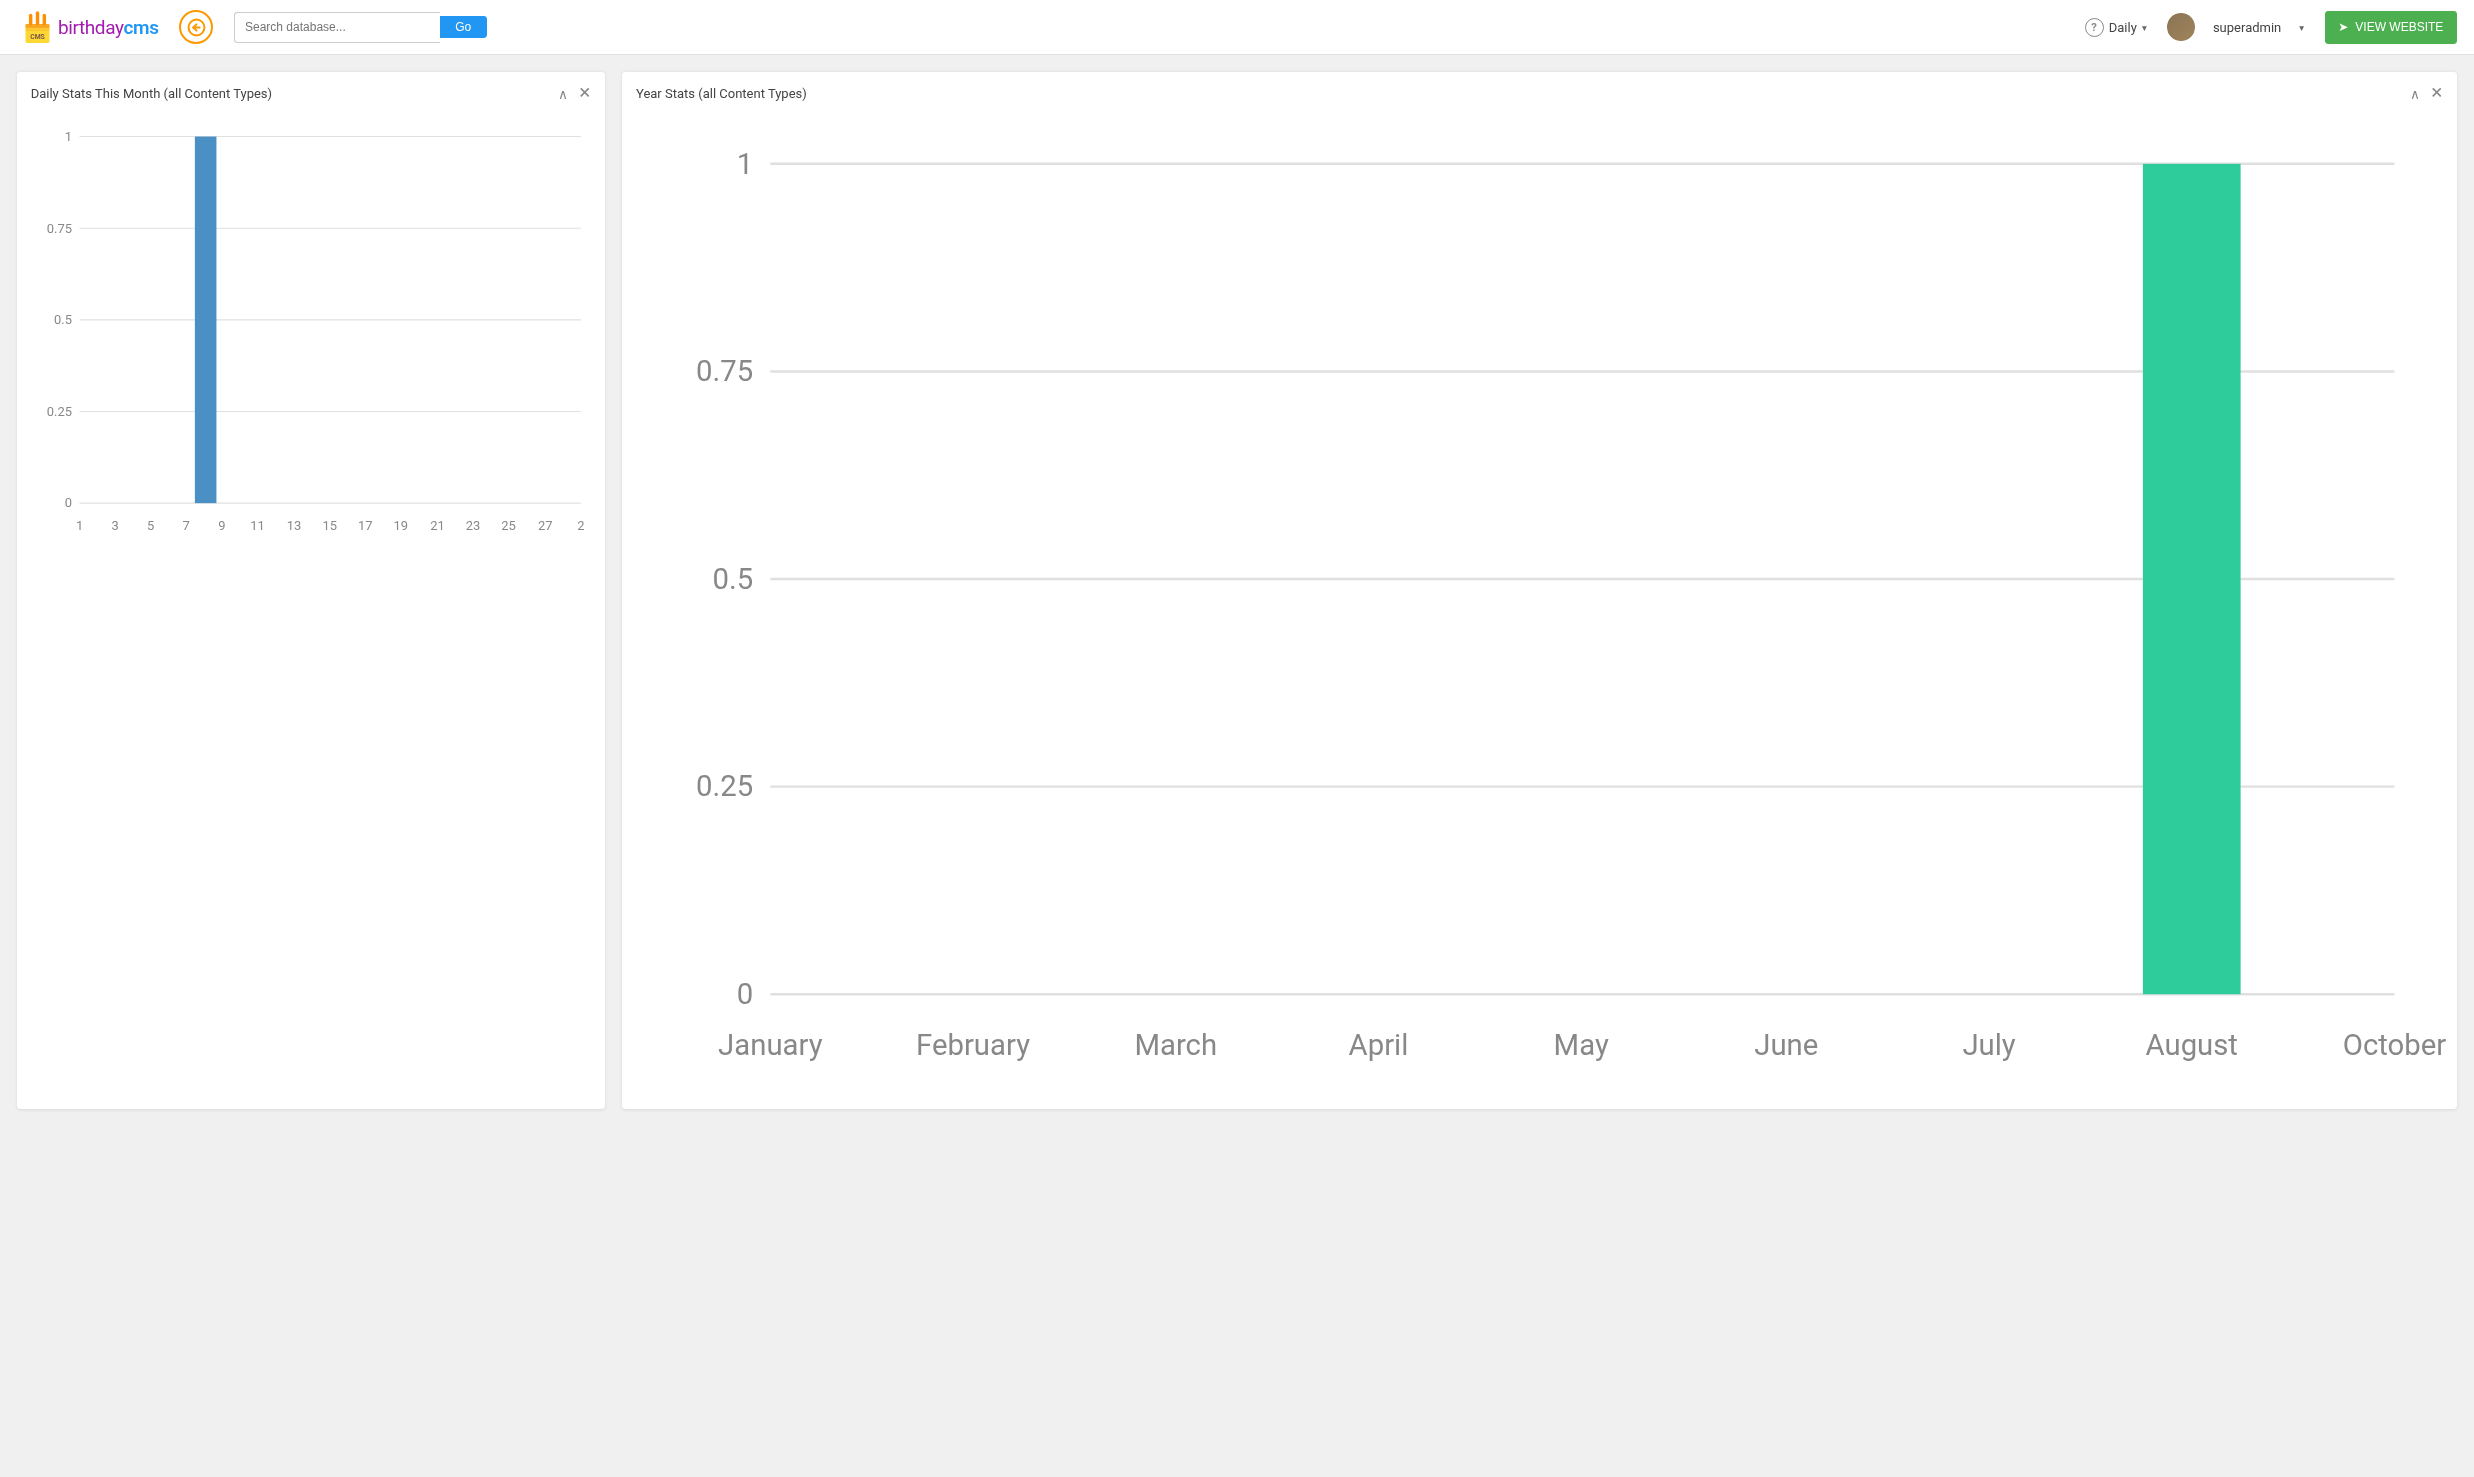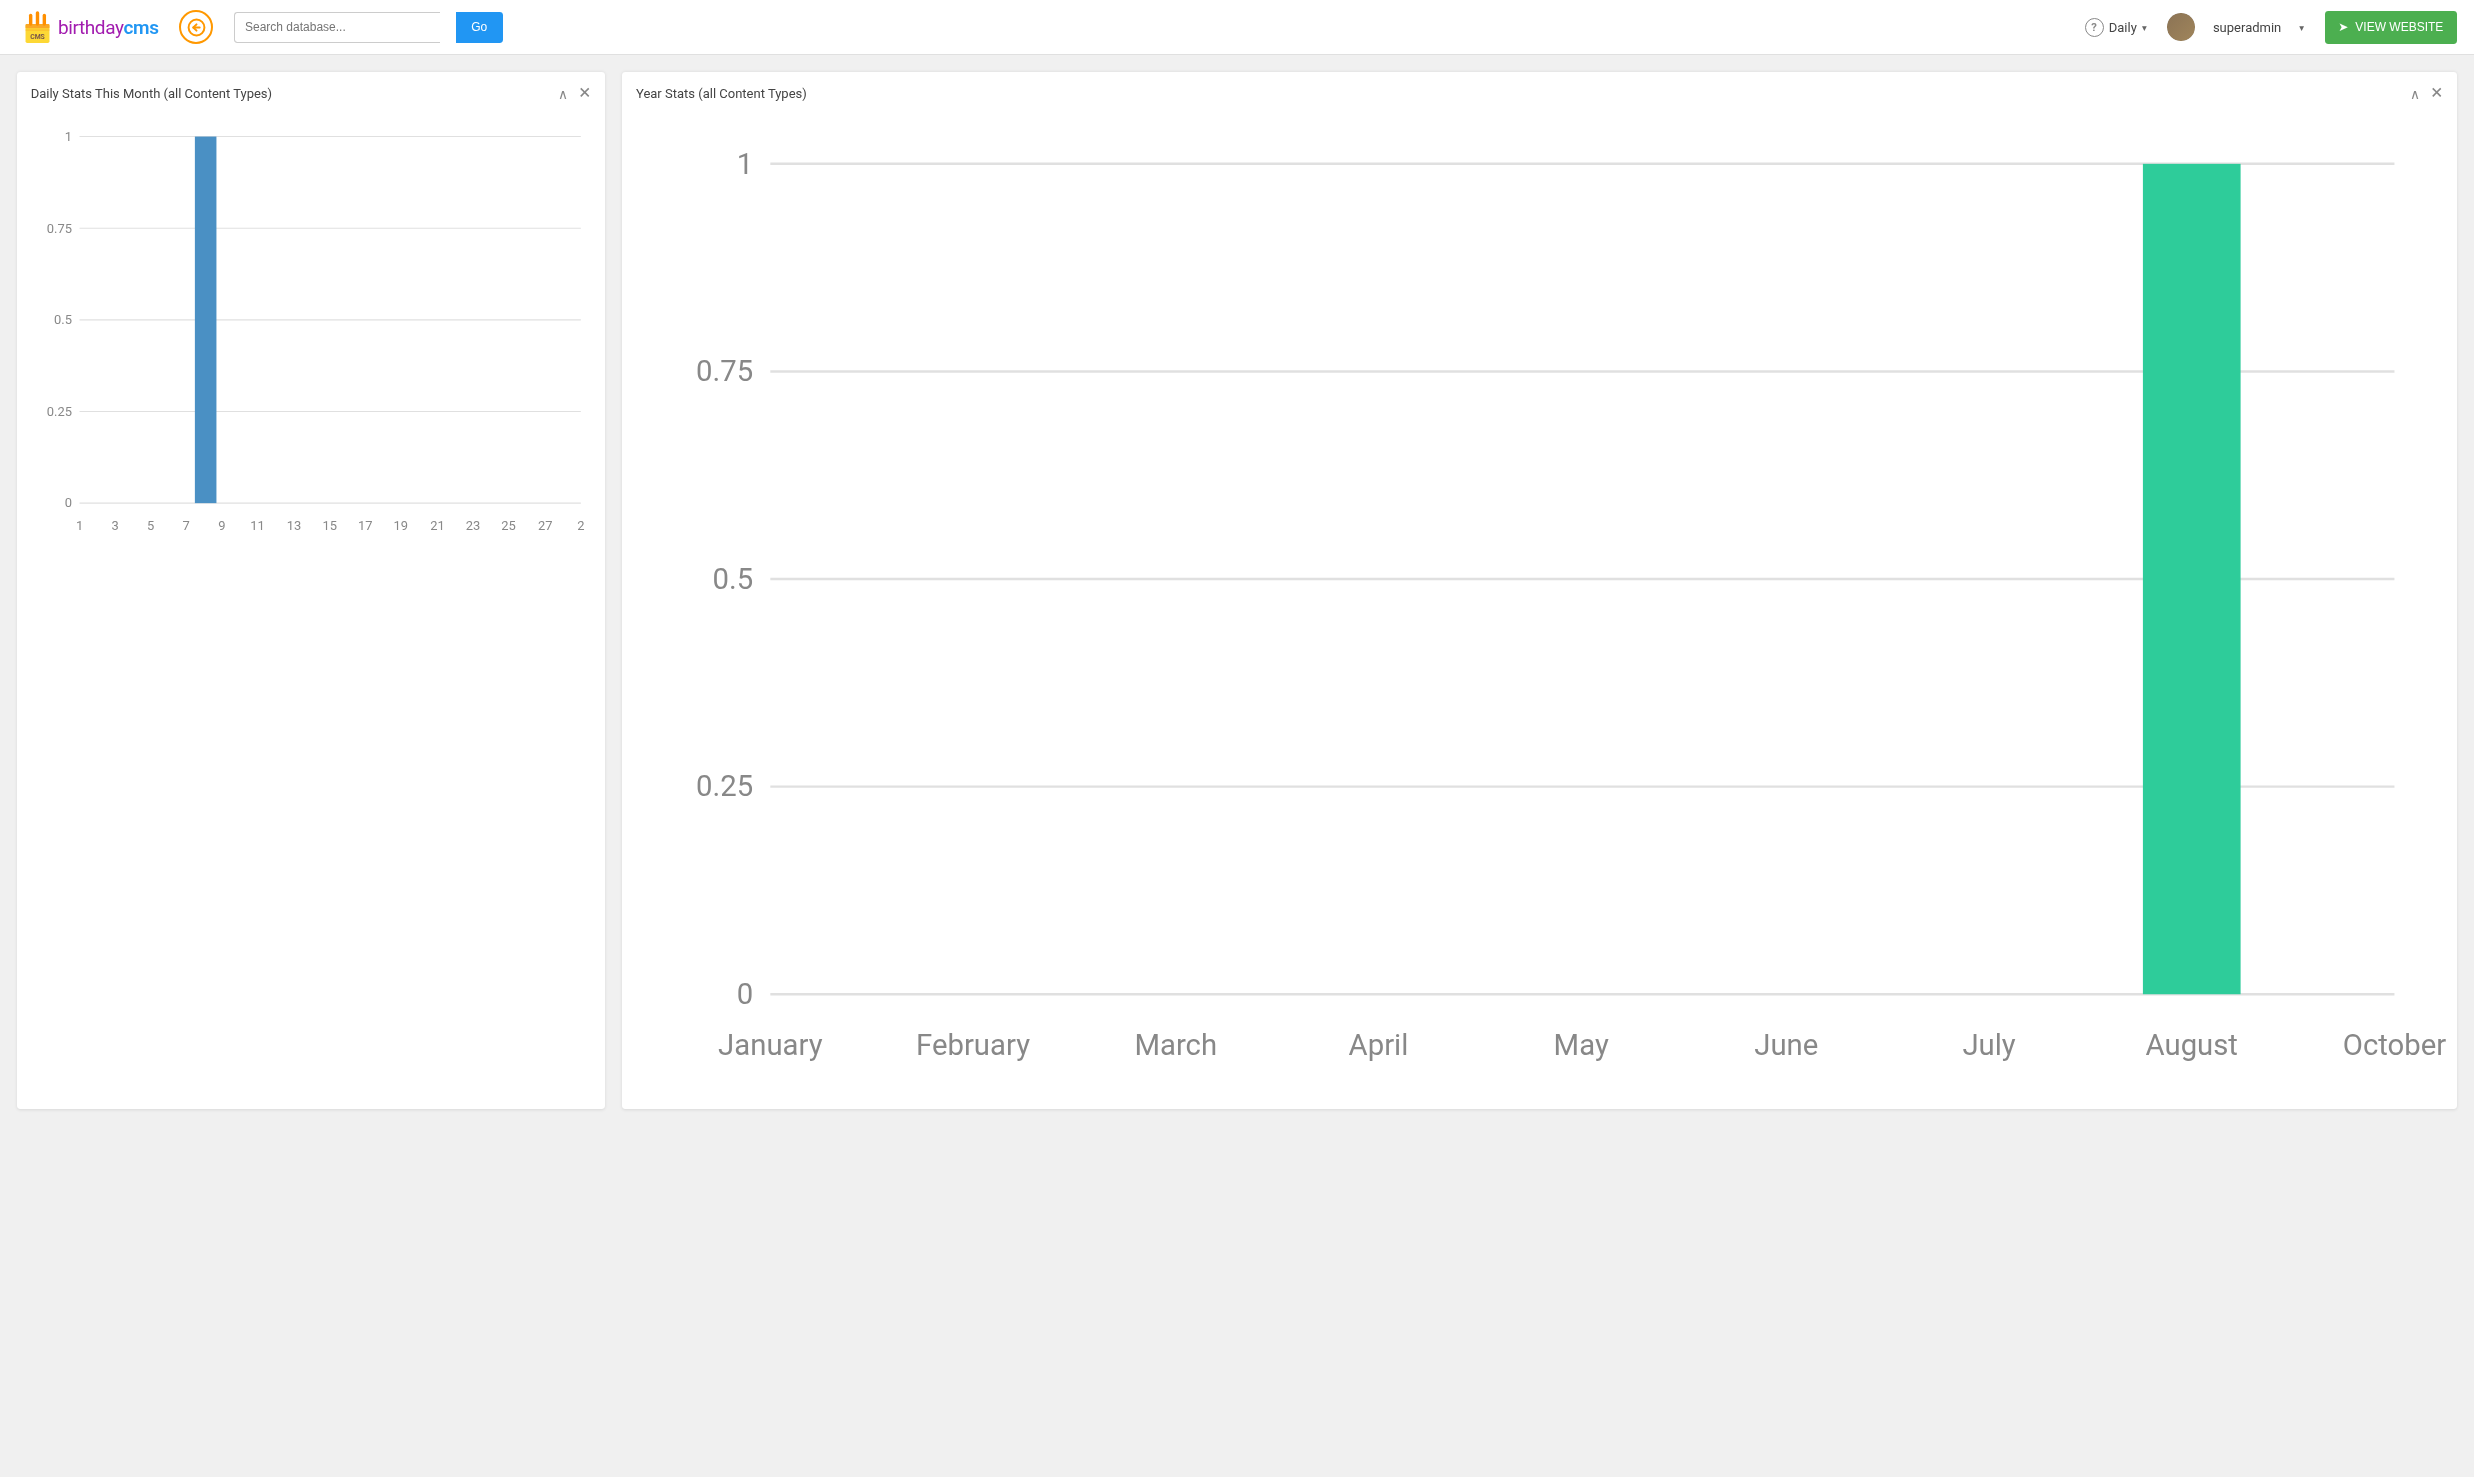--- a/index.html
+++ b/index.html
@@ -55,36 +55,36 @@
       background: #fff;
       flex-shrink: 0;
     }
     .back-btn svg {
       width: 19px;
       height: 19px;
     }
     .search-area {
       display: flex;
       align-items: center;
-      gap: 16px;
+      gap: 0;
       margin-left: 6.9px;
     }
     .search-input {
       width: 206px;
       height: 31px;
       border: 0.9px solid #ccc;
       border-right: none;
       border-radius: 3.4px 0 0 3.4px;
       padding: 0 10.3px;
       font-size: 12px;
       color: #999;
       outline: none;
     }
     .go-btn {
-      height: 31px;
+      height: 22px;
       background: #2196F3;
       color: #fff;
       border: none;
       border-radius: 0 3.4px 3.4px 0;
       padding: 0 15.5px;
       font-size: 12px;
       cursor: pointer;
       font-weight: 500;
     }
     .header-right {

